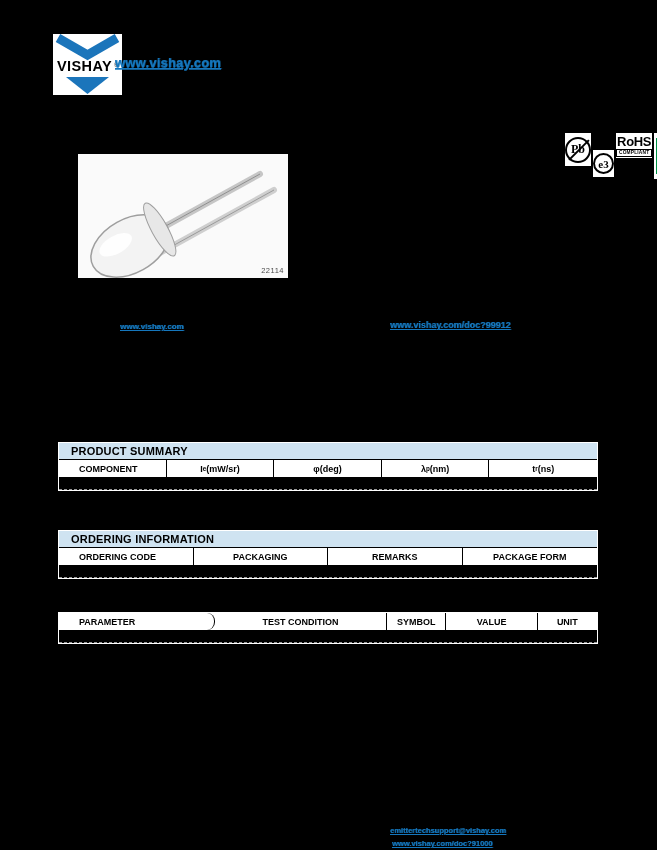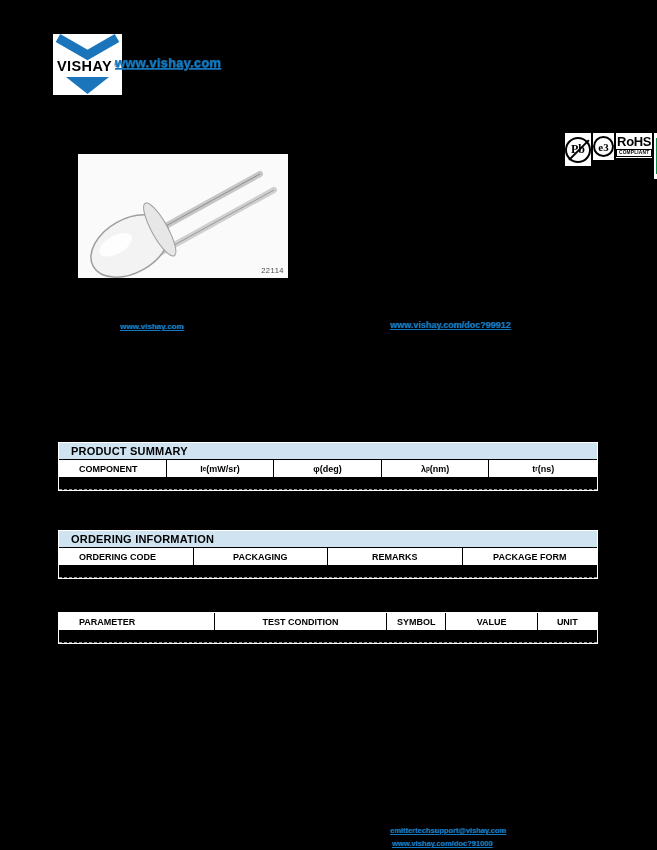--- a/index.html
+++ b/index.html
@@ -27,21 +27,21 @@
   
   .photo{left:78px;top:154px;width:210px;height:124px;background:#fafafa;}
   .photo-caption{
     position:absolute;right:4px;bottom:3px;font-size:7.5px;color:#4a4a4a;letter-spacing:.5px;
   }
 
   
   .badges{left:565px;top:133px;width:47px;display:flex;flex-direction:row;gap:2px;}
   .badge{background:#fff;width:47px;display:flex;flex-direction:column;align-items:center;justify-content:center;}
   .badge-pb{height:33px;}
-  .badge-e3{height:27px;}
+  .badge-e3{height:27px;margin-top:17px;}
   .badge-rohs{height:25px;}
   .badge-halogen{height:46px;padding:18px;}
   .pb-circle{
     position:relative;width:26px;height:26px;border:2px solid #000;border-radius:50%;
     display:flex;align-items:center;justify-content:center;
     font-family:"Liberation Serif", serif;font-size:12px;font-weight:bold;
   }
   .pb-circle::after{
     content:"";position:absolute;left:-2px;top:10px;width:28px;height:2px;background:#000;
     transform:rotate(-45deg);
@@ -90,21 +90,21 @@
     border-right:1px solid #000;display:flex;align-items:center;justify-content:center;
     font-size:9px;font-weight:bold;height:100%;white-space:nowrap;
   }
   .t-head .cell:last-child{border-right:none;}
   .t-head .cell.first{justify-content:flex-start;padding-left:20px;}
   .t-data{height:13px;border-top:1px solid #000;border-bottom:1px dashed #9a9a9a;}
   sub{font-size:70%;}
 
   .t-product .c20{width:20%;}
   .t-ordering .c25{width:25%;}
-  .t-amr .c-param{width:29%;}
+  .t-amr .c-param{width:29%;border-radius:8px;}
   .t-amr .c-test{width:32%;}
   .t-amr .c-sym{width:11%;}
   .t-amr .c-val{width:17%;}
   .t-amr .c-unit{width:11%;}
 
   
   .footer-link{
     color:var(--link);text-decoration:underline;font-weight:bold;font-size:7.5px;
     text-shadow:.6px 0 0 rgba(21,119,189,.7);
   }

